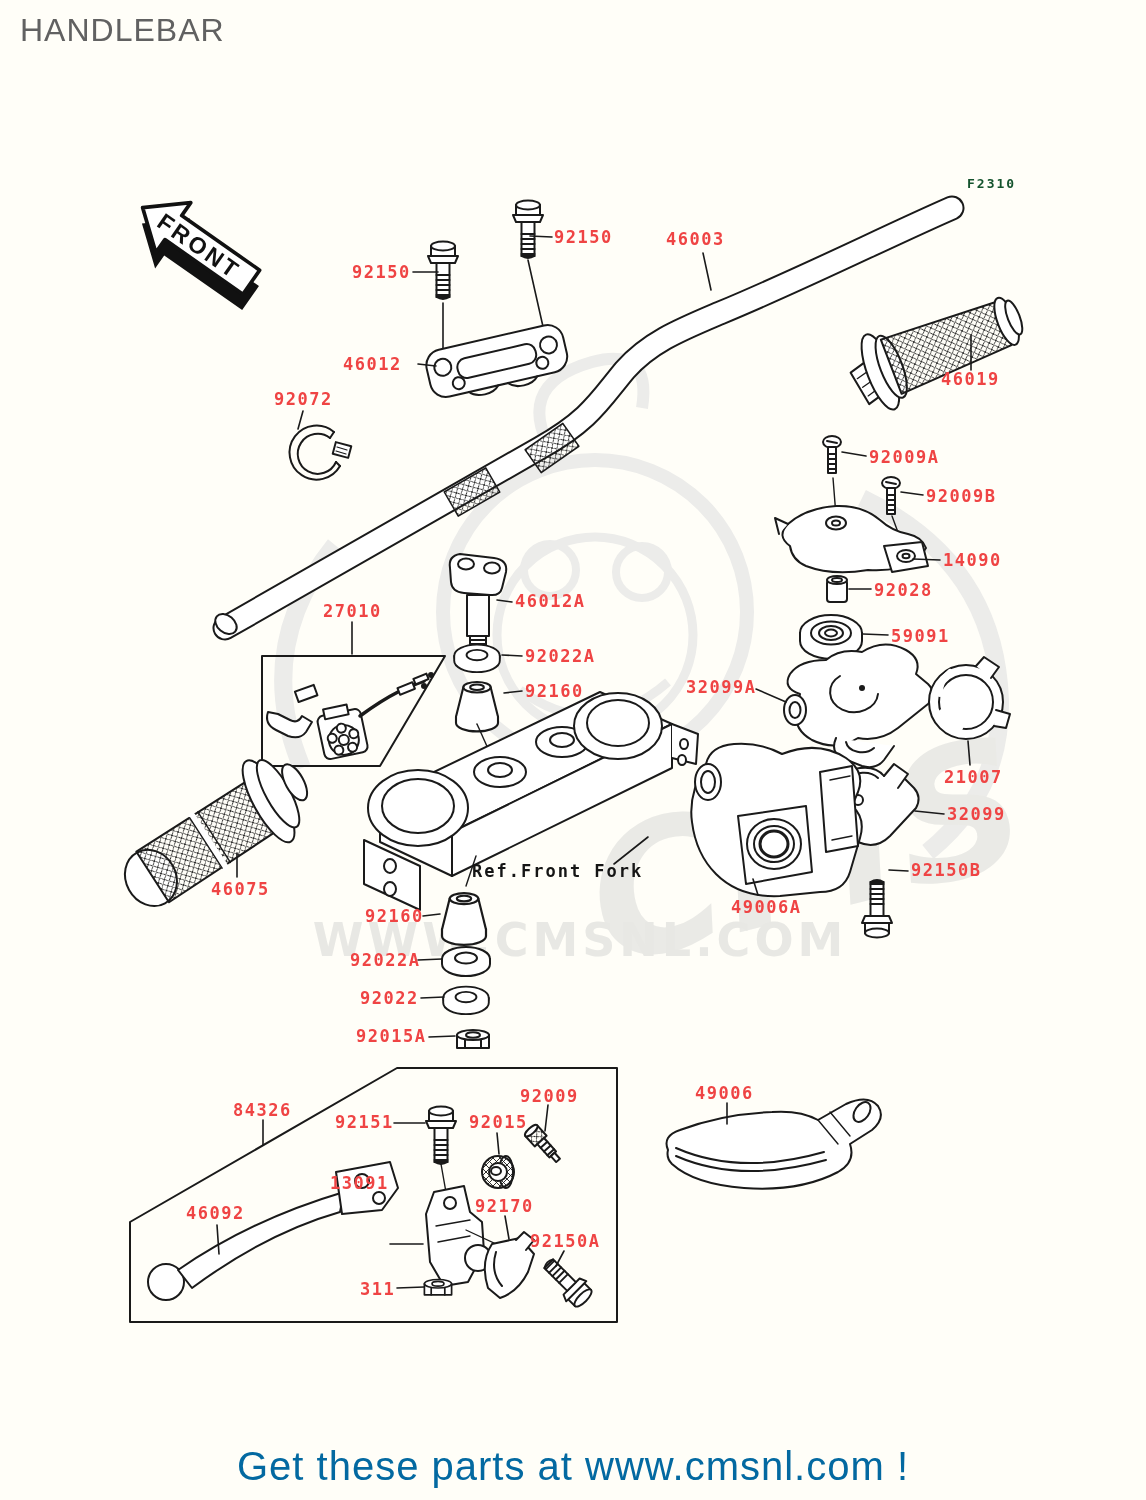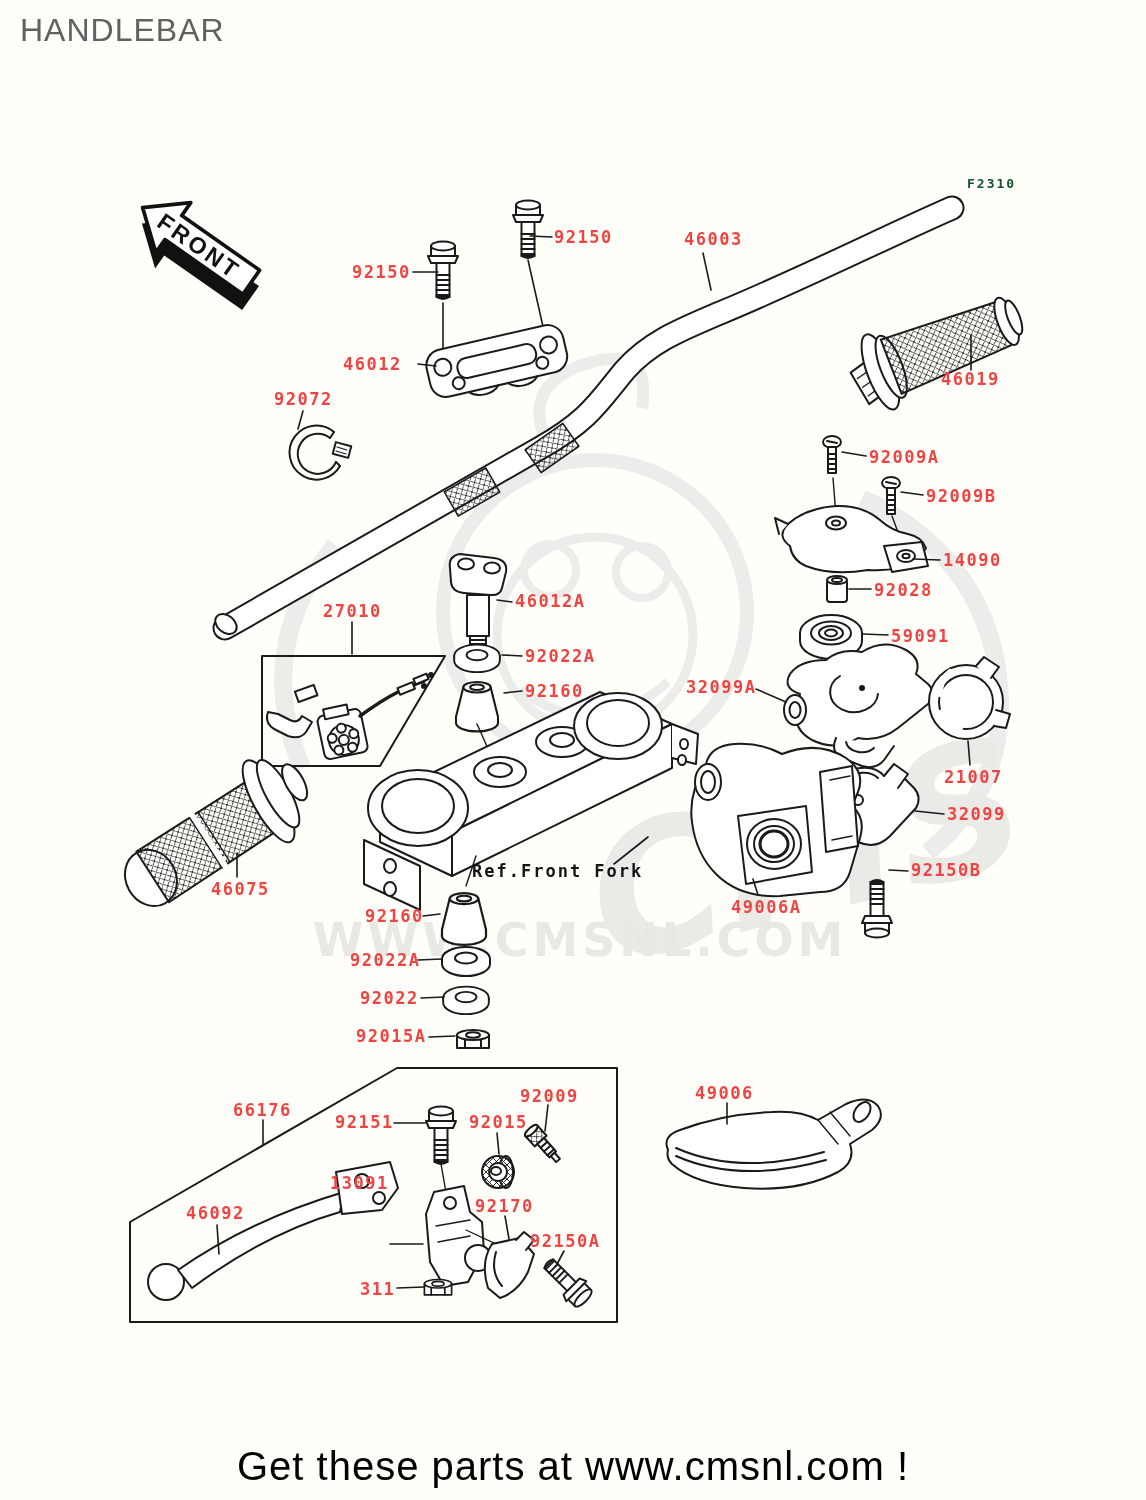--- a/index.html
+++ b/index.html
@@ -8,21 +8,21 @@
   .stage{position:absolute;left:0;top:0;width:1146px;height:1500px}
   svg.art{position:absolute;left:0;top:0}
   .title{position:absolute;left:20px;top:12px;font-size:32px;color:#616161;letter-spacing:1px}
   .figcode{position:absolute;left:967px;top:176px;font:bold 13px "DejaVu Sans Mono",monospace;
            letter-spacing:2px;color:#14532d}
   .plabel{position:absolute;font:bold 17px "DejaVu Sans Mono",monospace;letter-spacing:1.5px;
           color:#ef4444;white-space:nowrap}
   .reflabel{position:absolute;left:472px;top:861px;font:bold 17px "DejaVu Sans Mono",monospace;
           letter-spacing:2px;color:#151515;white-space:nowrap}
   .footer{position:absolute;left:0;width:1146px;top:1444px;text-align:center;font-size:40px;
-          color:#000000;letter-spacing:1px}
+          color:#0369a1;letter-spacing:1px}
 </style>
 </head>
 <body>
 
 <div class="stage">
 
 <svg class="art" width="1146" height="1500" viewBox="0 0 1146 1500">
   <defs>
     <pattern id="xh" width="7" height="7" patternUnits="userSpaceOnUse">
       <path d="M0,7 L7,0 M0,0 L7,7" stroke="#1a1a1a" stroke-width="0.9" fill="none"></path>
@@ -374,21 +374,21 @@
       <path d="M727,1103 L727,1124"></path>
     </g>
   </g>
 </svg>
 
 <div class="title">HANDLEBAR</div>
 <div class="figcode">F2310</div>
 
 <div class="plabel" style="left:352px;top:262px">92150</div>
 <div class="plabel" style="left:554px;top:227px">92150</div>
-<div class="plabel" style="left:684px;top:229px">46003</div>
+<div class="plabel" style="left:666px;top:229px">46003</div>
 <div class="plabel" style="left:941px;top:369px">46019</div>
 <div class="plabel" style="left:343px;top:354px">46012</div>
 <div class="plabel" style="left:274px;top:389px">92072</div>
 <div class="plabel" style="left:869px;top:447px">92009A</div>
 <div class="plabel" style="left:926px;top:486px">92009B</div>
 <div class="plabel" style="left:943px;top:550px">14090</div>
 <div class="plabel" style="left:874px;top:580px">92028</div>
 <div class="plabel" style="left:891px;top:626px">59091</div>
 <div class="plabel" style="left:323px;top:601px">27010</div>
 <div class="plabel" style="left:515px;top:591px">46012A</div>
@@ -397,21 +397,21 @@
 <div class="plabel" style="left:686px;top:677px">32099A</div>
 <div class="plabel" style="left:944px;top:767px">21007</div>
 <div class="plabel" style="left:947px;top:804px">32099</div>
 <div class="plabel" style="left:911px;top:860px">92150B</div>
 <div class="plabel" style="left:211px;top:879px">46075</div>
 <div class="plabel" style="left:731px;top:897px">49006A</div>
 <div class="plabel" style="left:365px;top:906px">92160</div>
 <div class="plabel" style="left:350px;top:950px">92022A</div>
 <div class="plabel" style="left:360px;top:988px">92022</div>
 <div class="plabel" style="left:356px;top:1026px">92015A</div>
-<div class="plabel" style="left:233px;top:1100px">66176</div>
+<div class="plabel" style="left:233px;top:1100px">84326</div>
 <div class="plabel" style="left:335px;top:1112px">92151</div>
 <div class="plabel" style="left:520px;top:1086px">92009</div>
 <div class="plabel" style="left:469px;top:1112px">92015</div>
 <div class="plabel" style="left:475px;top:1196px">92170</div>
 <div class="plabel" style="left:330px;top:1173px">13091</div>
 <div class="plabel" style="left:186px;top:1203px">46092</div>
 <div class="plabel" style="left:360px;top:1279px">311</div>
 <div class="plabel" style="left:530px;top:1231px">92150A</div>
 <div class="plabel" style="left:695px;top:1083px">49006</div>
 

